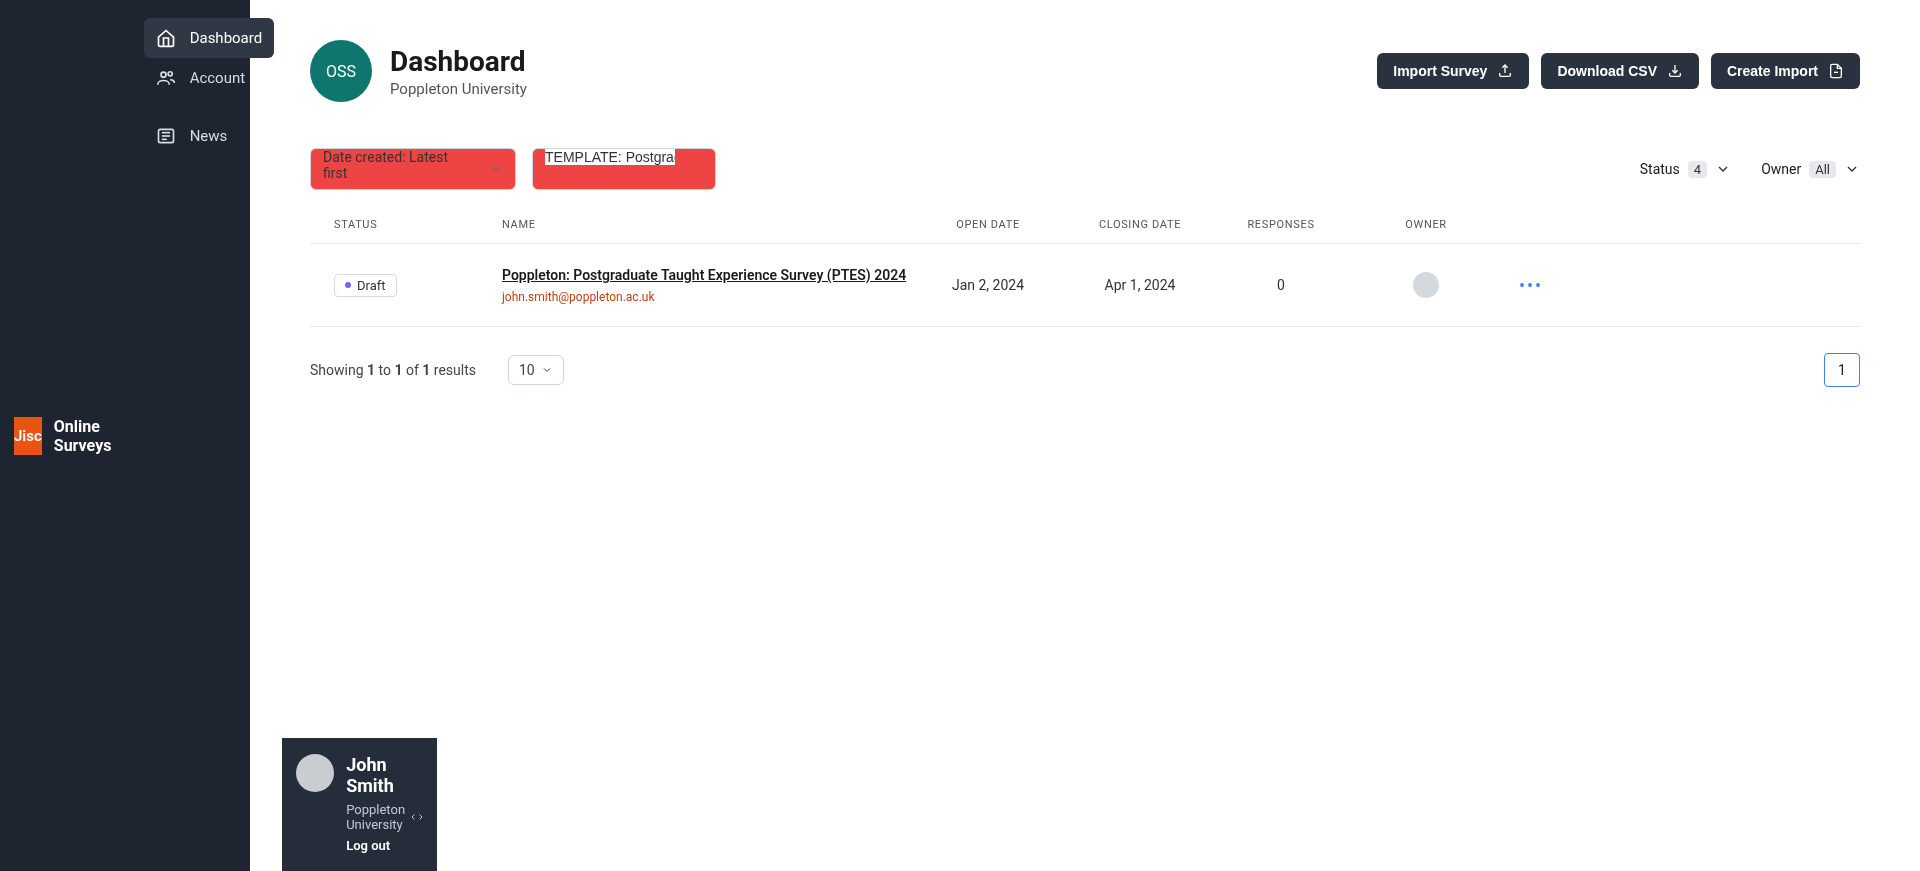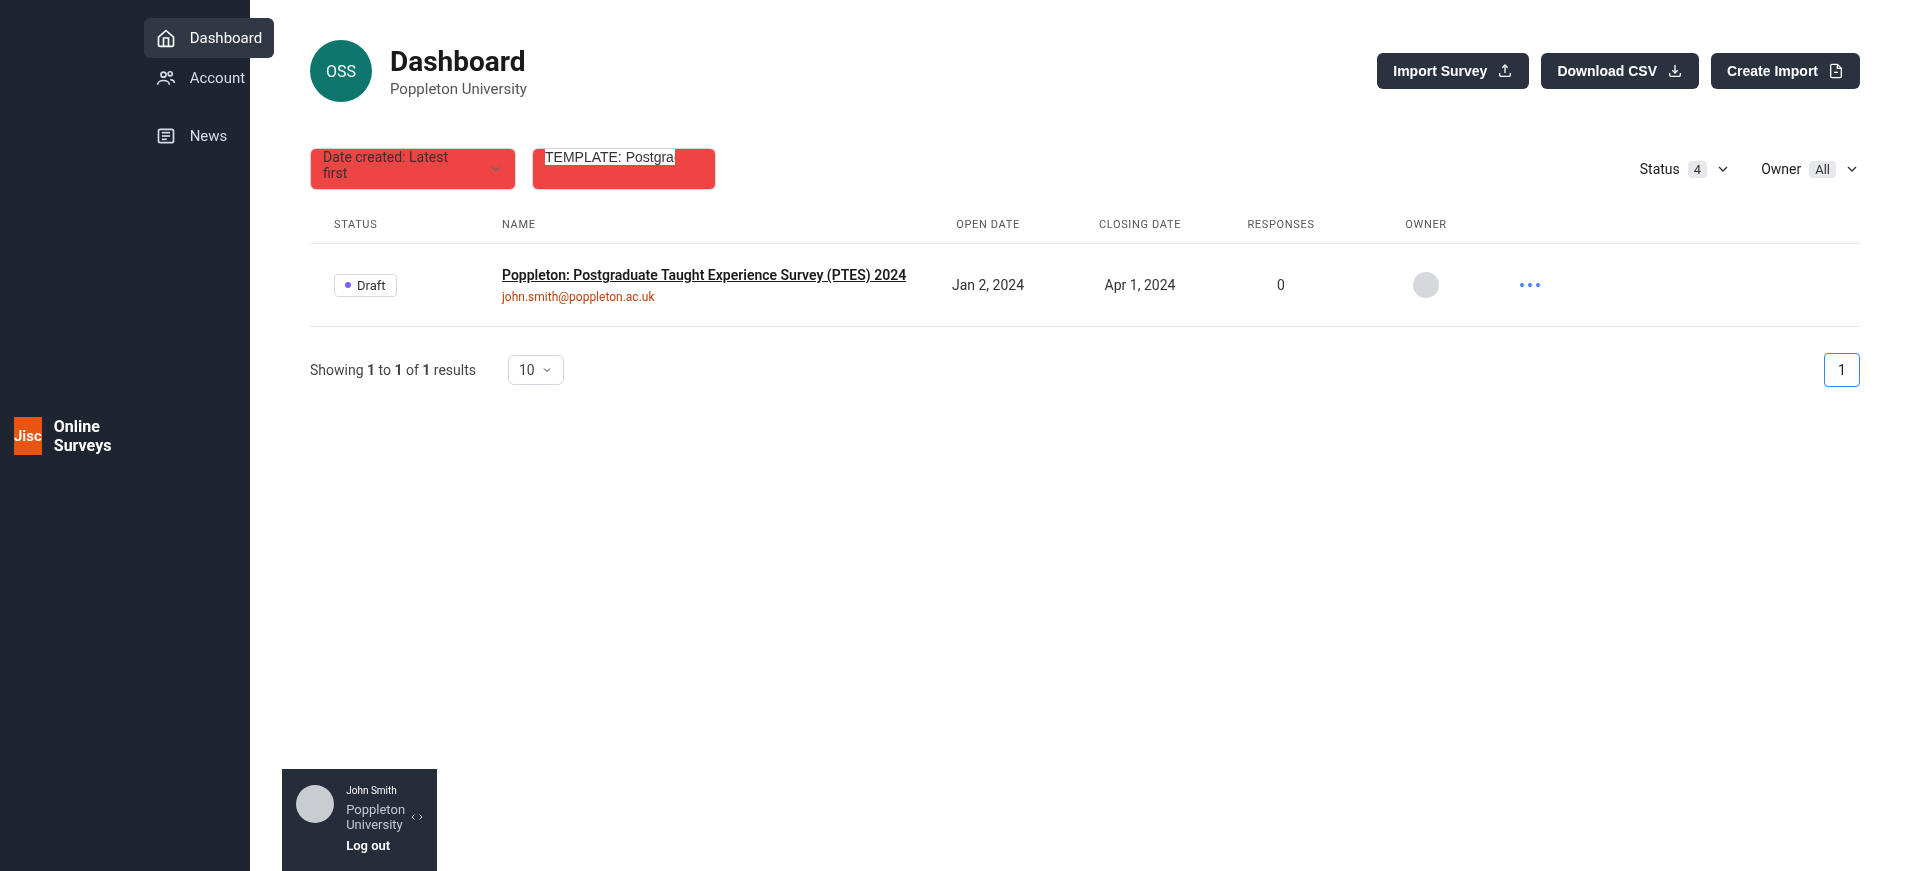--- a/index.html
+++ b/index.html
@@ -86,22 +86,22 @@
   border-radius: 50%;
   background: #c9ccd1;
 }
 .user-info {
   display: flex;
   flex-direction: column;
   gap: 6px;
   flex: 1;
 }
 .user-name {
-  font-weight: 400;
-  font-size: 10px;
+  font-weight: 700;
+  font-size: 18px;
 }
 .user-org-row {
   display: flex;
   align-items: center;
   gap: 6px;
   color: #c1c9d4;
   font-size: 13px;
 }
 .logout {
   font-size: 13px;

